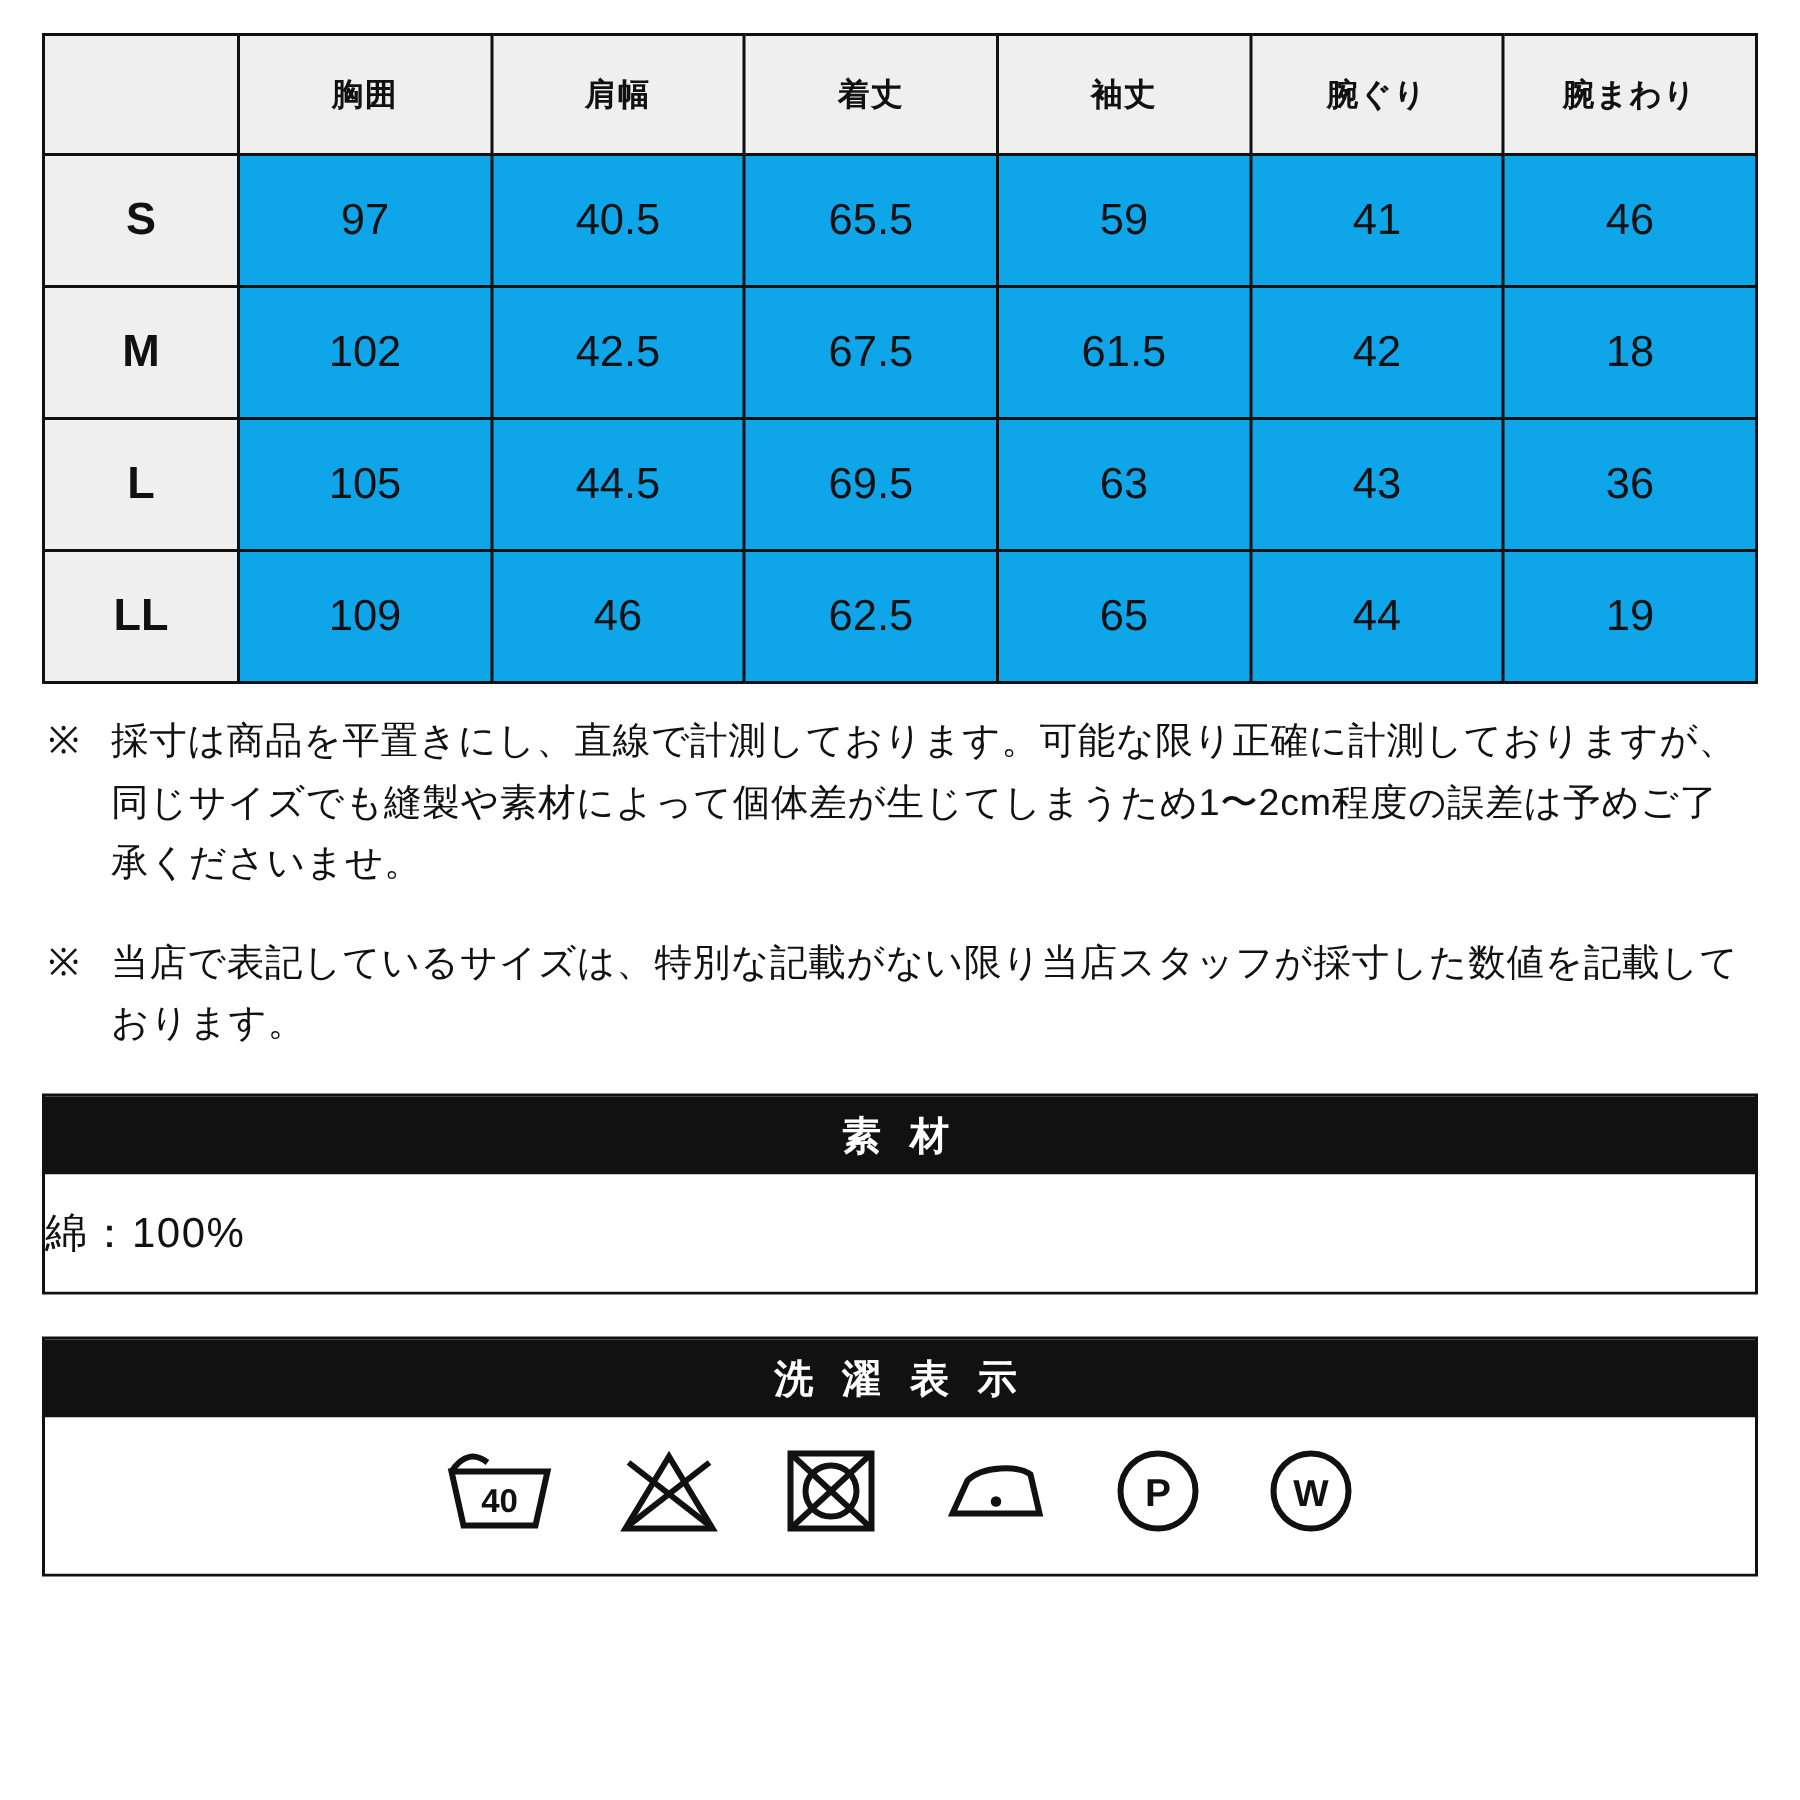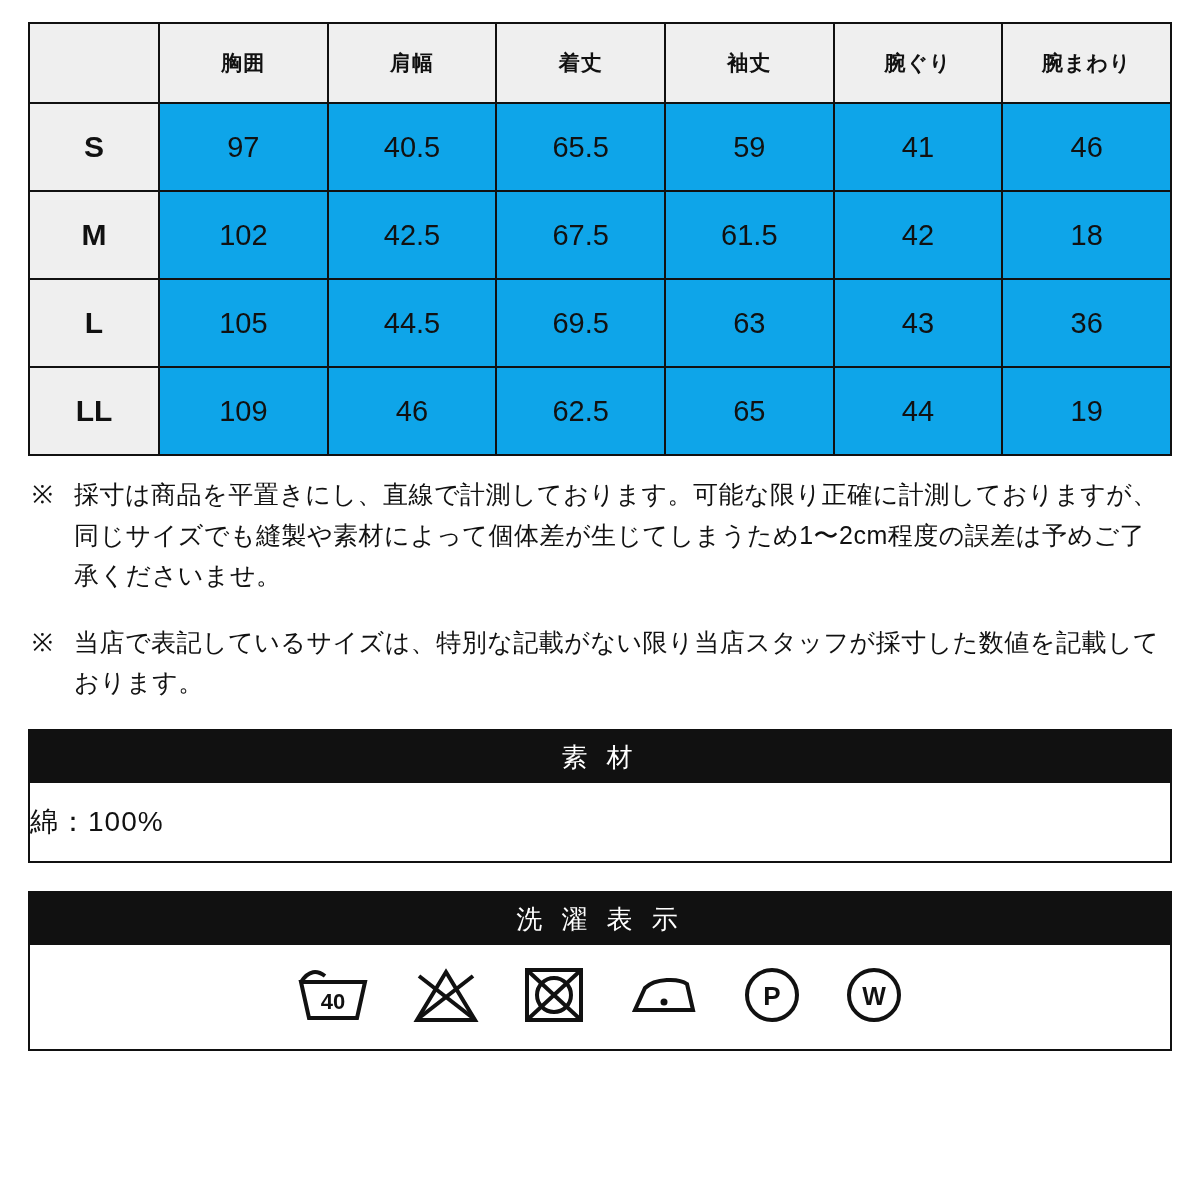--- a/index.html
+++ b/index.html
@@ -85,21 +85,21 @@
   .block {
     width: 1144px;
     border: 2px solid #111111;
     box-sizing: border-box;
     margin-top: 6px;
   }
   .block-title {
     background: #111111;
     color: #ffffff;
     font-size: 26px;
-    font-weight: normal;
+    font-weight: bold;
     letter-spacing: 6px;
     text-align: center;
     height: 52px;
     line-height: 52px;
   }
   .block-body {
     background: #ffffff;
     text-align: left;
     font-size: 28px;
     height: 78px;

